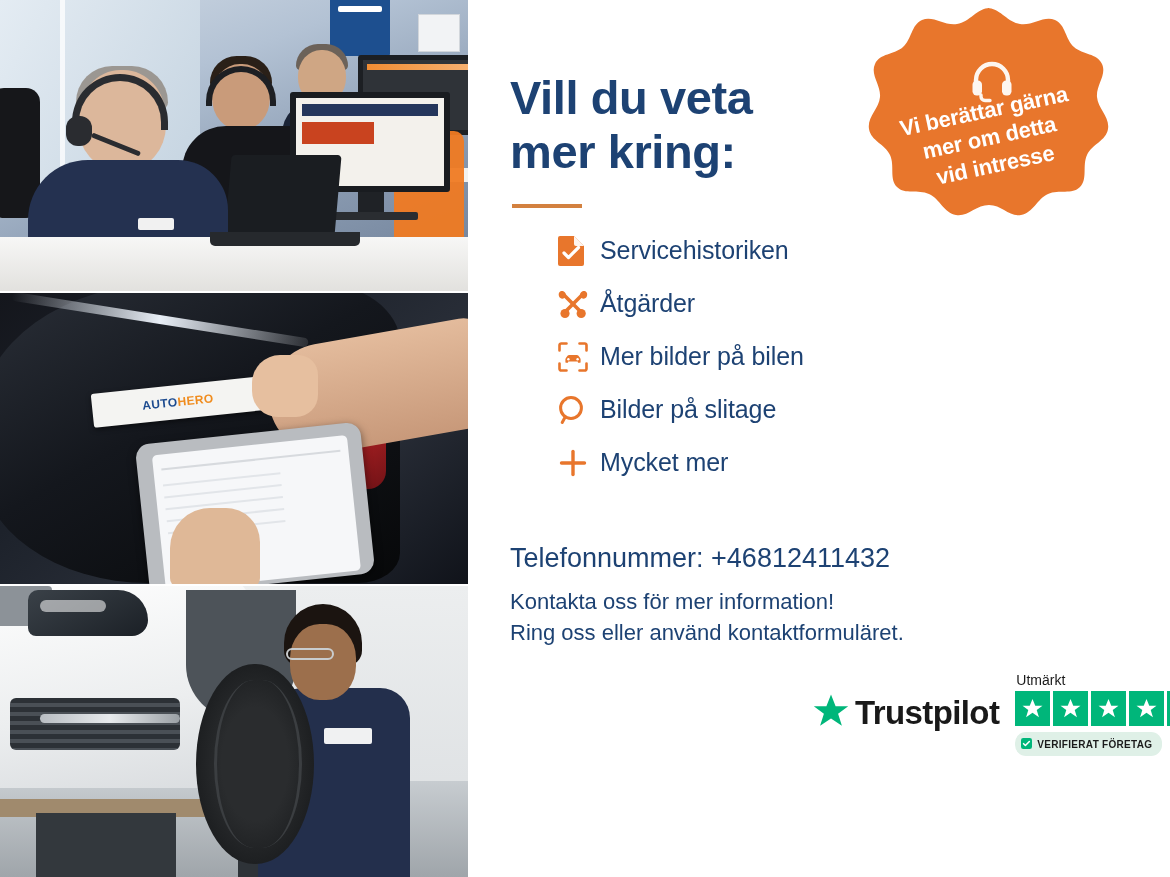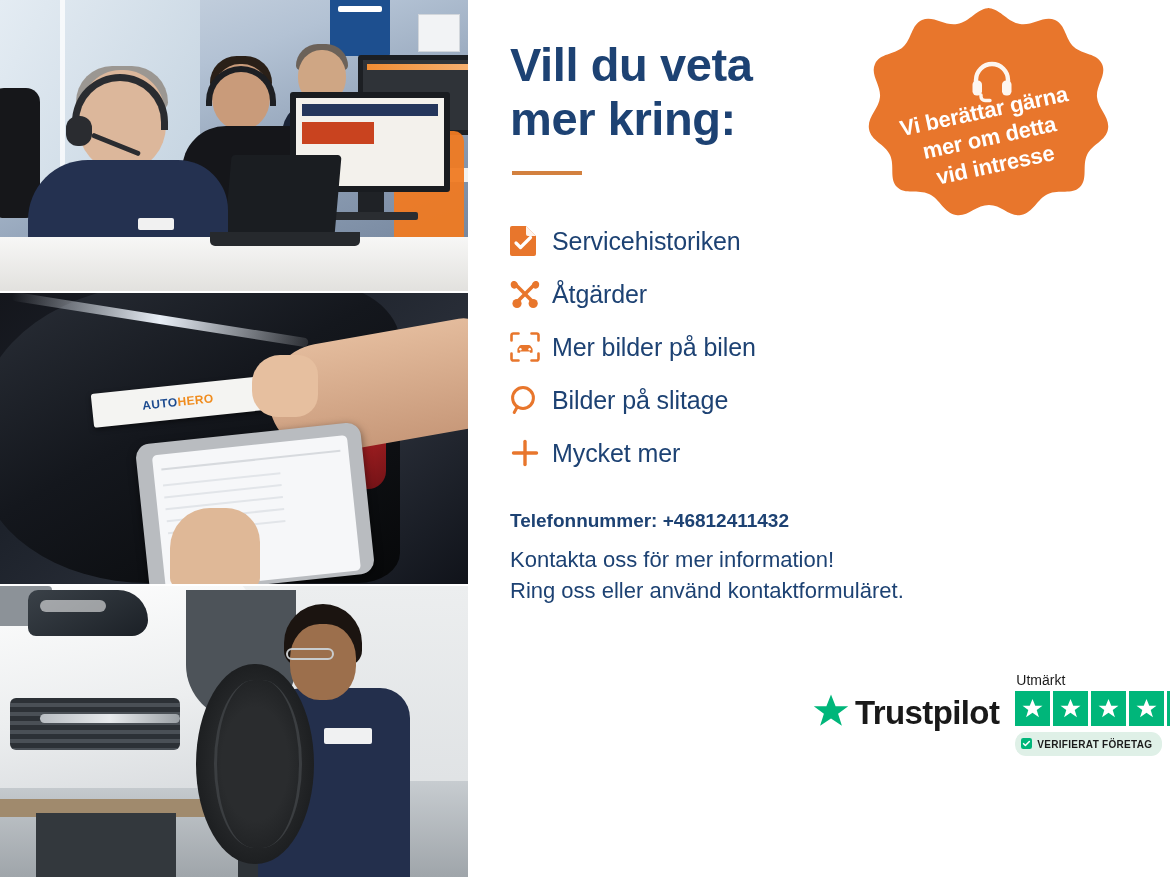--- a/index.html
+++ b/index.html
@@ -322,21 +322,21 @@
   .p3-glove {
     position:absolute; left: -32px; top: 160px; width: 46px; height: 40px;
     background:#c9cbcc; border-radius: 14px;
   }
 
   
   .content {
     position: relative;
     flex: 1 1 auto;
     height: 616px;
-    padding: 38px 0 0 42px;
+    padding: 71px 0 0 42px;
   }
 
   .headline {
     font-size: 47px;
     line-height: 1.14;
     font-weight: bold;
     color: #1d4273;
     letter-spacing: -0.4px;
     white-space: pre-line;
     max-width: 330px;
@@ -349,42 +349,43 @@
     margin: 26px 0 0 2px;
   }
 
   .feature-list {
     margin-top: 28px;
     list-style: none;
   }
 
   .feature-item {
     display: flex;
-    align-items: flex-end;
+    align-items: flex-start;
     height: 53px;
+    margin-left: 48px;
   }
 
   .feature-icon {
     width: 42px;
     flex: 0 0 42px;
     display: flex;
     align-items: center;
     justify-content: flex-start;
   }
 
   .feature-label {
     font-size: 25px;
     color: #1d4273;
     letter-spacing: -0.1px;
   }
 
   .phone-line {
     margin-top: 42px;
-    font-size: 19px;
-    font-weight: bold;
+    font-size: 27px;
+    font-weight: normal;
     color: #1d4273;
   }
 
   .contact-text {
     margin-top: 12px;
     font-size: 22px;
     line-height: 1.42;
     color: #1d4273;
     white-space: pre-line;
   }

